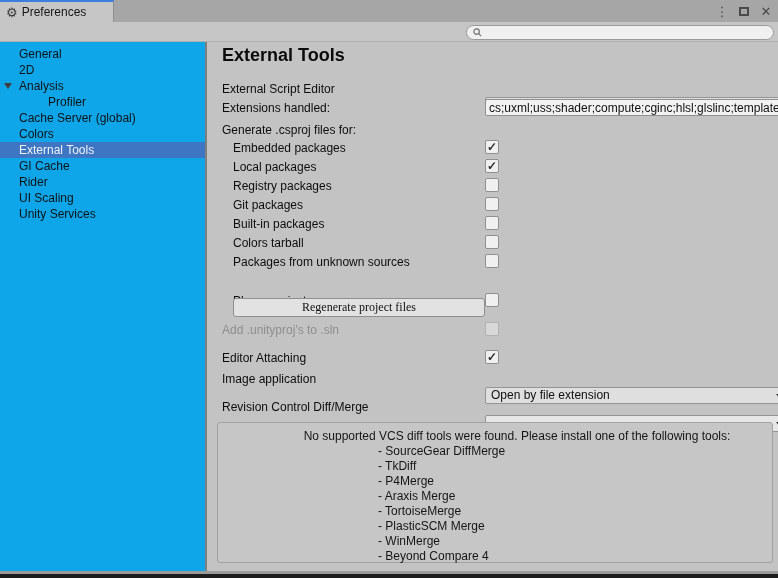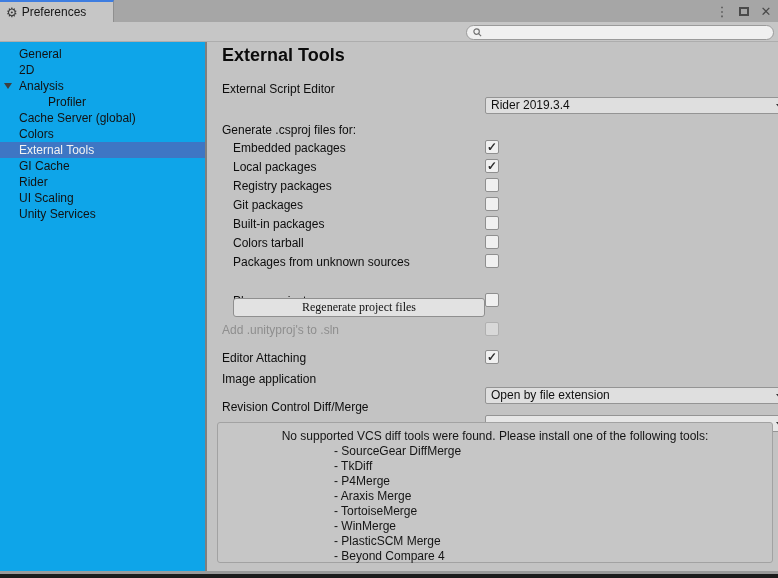--- a/index.html
+++ b/index.html
@@ -65,21 +65,21 @@
               border:1px solid #8f8f8f; border-radius:2px; cursor:default;
               display:flex; align-items:center; justify-content:center; }
   .checkbox.checked::after { content:"✓"; font-size:12px; font-weight:bold; color:#2e2e2e; line-height:1; }
   .checkbox.disabled { background:#d8d8d8; border-color:#b0b0b0; }
 
   .btn { position:absolute; left:26px; top:256px; width:252px; height:19px; background:#e2e2e2;
          border:1px solid #8f8f8f; border-radius:3px; font-size:12px; color:#111;
          font-family:Liberation Serif, serif; cursor:default; }
 
   .helpbox { position:absolute; left:10px; top:380px; width:556px; height:141px; background:#c6c6c6;
-             border:1px solid #a2a2a2; border-radius:3px; padding-top:6px; color:#151515; }
+             border:1px solid #a2a2a2; border-radius:3px; padding-top:6px; color:#151515;padding-left:44px; }
   .helpbox .msg { text-align:center; line-height:15px; }
   .helpbox .tool-line { margin-left:116px; line-height:15px; white-space:pre; }
 
   
   .bottom-edge { position:absolute; left:0; top:571px; width:778px; height:3px; background:#9a9a9a; }
   .bottom-bar  { position:absolute; left:0; top:574px; width:778px; height:4px; background:#1c1c1c; }
 </style>
 </head>
 <body>
 
@@ -131,20 +131,26 @@
     <h1>External Tools</h1>
 
     <div class="row" style="top:39px;">
       <span class="lbl">External Script Editor</span>
       <div class="ctrl dropdown">
         <span>Rider 2019.3.4</span>
         <span class="dd-arrow"></span>
       </div>
     </div>
 
+    <div class="row" style="top:58px;">
+      <span class="lbl">Extensions handled:</span>
+      <div class="ctrl">
+        <input class="textfield" type="text" value="cs;uxml;uss;shader;compute;cginc;hlsl;glslinc;template" style="">
+      </div>
+    </div>
 
     <div class="row" style="top:80px;">
       <span class="lbl">Generate .csproj files for:</span>
     </div>
 
     <div class="row" style="top:98px;left:26px;">
       <span class="lbl">Embedded packages</span>
       <span class="checkbox checked" style="left:252px;"></span>
     </div>
     <div class="row" style="top:117px;left:26px;">
@@ -204,21 +210,21 @@
       </div>
     </div>
 
     <div class="helpbox">
       <div class="msg">No supported VCS diff tools were found. Please install one of the following tools:</div>
       <div class="tool-line">- SourceGear DiffMerge</div>
       <div class="tool-line">- TkDiff</div>
       <div class="tool-line">- P4Merge</div>
       <div class="tool-line">- Araxis Merge</div>
       <div class="tool-line">- TortoiseMerge</div>
+      <div class="tool-line">- PlasticSCM Merge</div>
       <div class="tool-line">- WinMerge</div>
-      <div class="tool-line">- PlasticSCM Merge</div>
       <div class="tool-line">- Beyond Compare 4</div>
     </div>
   </div>
 
   <div class="bottom-edge"></div>
   <div class="bottom-bar"></div>
 </div>
 
 </body></html>

